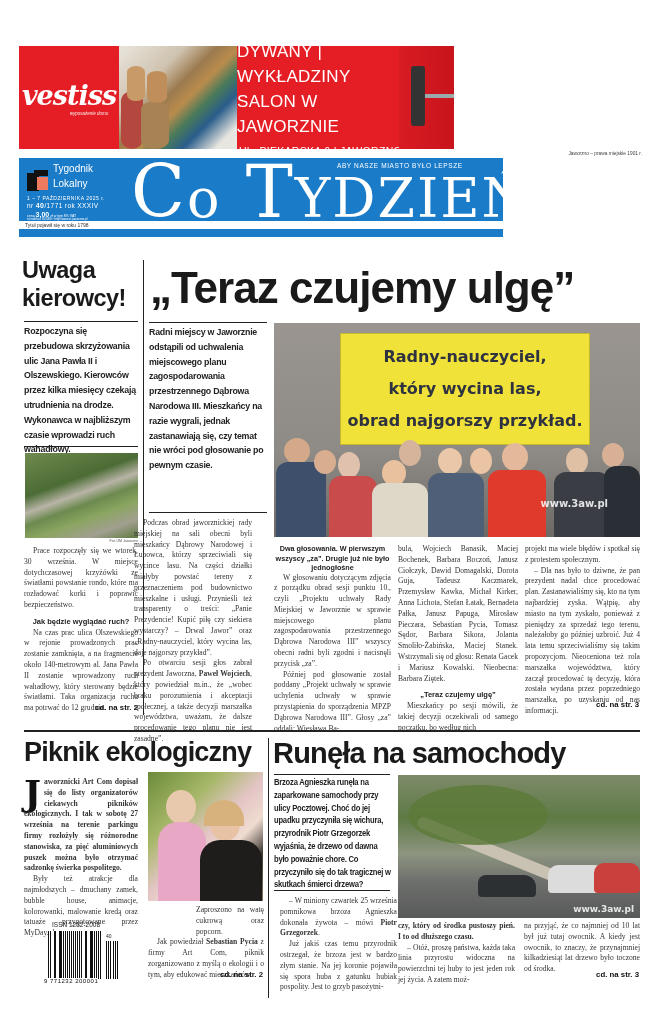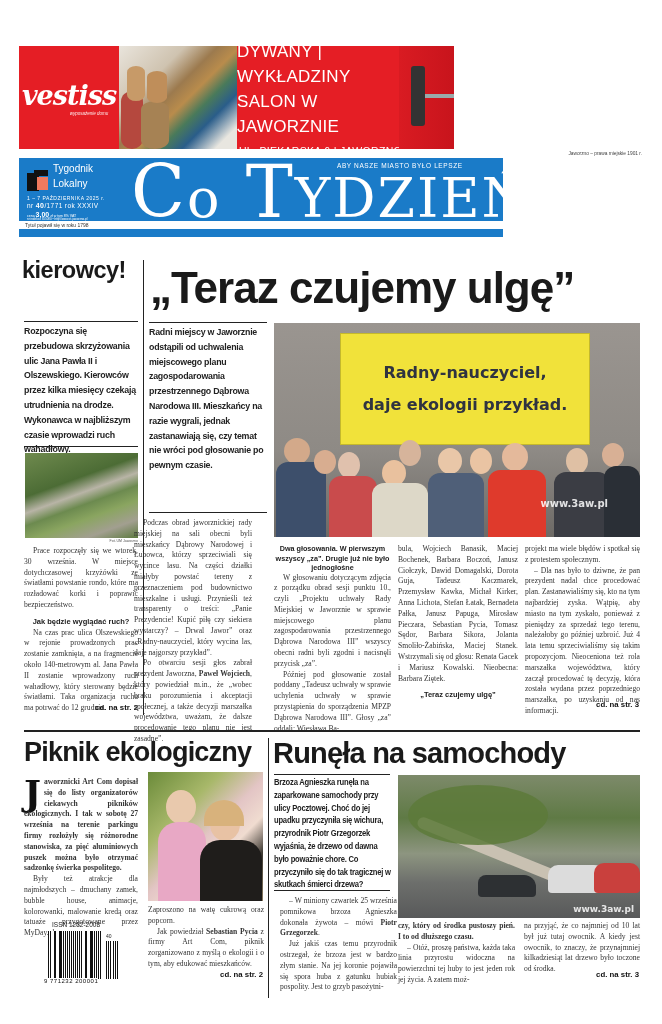--- a/index.html
+++ b/index.html
@@ -109,20 +109,21 @@
   <div class="mast-date">1 – 7 PAŹDZIERNIKA 2025 r.</div>
   <div class="mast-nr"><span>nr </span><b>40</b><span>/1771 rok XXXIV</span></div>
   <div class="mast-price"><span>cena </span><b>3,00</b><span> zł w tym 8% VAT</span></div>
   <div class="mast-info">nr indeksu 355080 • http://www.ct.jaworzno.pl</div>
   <div class="mast-title"><span>C</span><span class="sc" style="text-transform:lowercase;">O</span> <span>T</span><span class="sc">YDZIEŃ</span></div>
   <div class="mast-slogan">ABY NASZE MIASTO BYŁO LEPSZE</div>
   <div class="mast-since">Tytuł pojawił się w roku 1798</div>
 </div>
 
 <div class="abs hl" style="left:22px;top:256px;font-size:23.5px;line-height:28px;">
+  <div>Uwaga</div>
   <div>kierowcy!</div>
 </div>
 <div class="abs hline" style="left:24px;top:321px;width:114px;"></div>
 <div class="abs lead" style="left:24px;top:324px;width:124px;">Rozpoczyna się przebudowa skrzyżowania ulic Jana Pawła II i Olszewskiego. Kierowców przez kilka miesięcy czekają utrudnienia na drodze. Wykonawca w najbliższym czasie wprowadzi ruch wahadłowy.</div>
 <div class="abs hline" style="left:24px;top:446px;width:114px;"></div>
 <div class="abs photo" style="left:25px;top:453px;width:113px;height:85px;background:linear-gradient(160deg,#6f8a4e 0%,#4c6c35 35%,#b8b4a6 48%,#6c8a4f 58%,#8aa560 70%,#a29f90 85%,#5c7a3e 100%);"></div>
 <div class="abs credit" style="left:25px;top:539px;width:113px;">Fot. UM Jaworzno</div>
 <div class="abs body" style="left:24px;top:546px;width:114px;">
   <p>Prace rozpoczęły się we wtorek, 30 września. W miejsce dotychczasowej krzyżówki ze światłami powstanie rondo, które ma rozładować korki i poprawić bezpieczeństwo.</p>
   <div class="sub">Jak będzie wyglądać ruch?</div>
@@ -133,21 +134,22 @@
 <div class="abs vline" style="left:143px;top:260px;height:455px;"></div>
 
 <div class="abs hl" style="left:150px;top:262px;font-size:44px;line-height:52px;white-space:nowrap;letter-spacing:-1px;">„Teraz czujemy ulgę”</div>
 <div class="abs hline" style="left:149px;top:322px;width:118px;"></div>
 <div class="abs lead" style="left:149px;top:325px;width:128px;">Radni miejscy w Jaworznie odstąpili od uchwalenia miejscowego planu zagospodarowania przestrzennego Dąbrowa Narodowa III. Mieszkańcy na razie wygrali, jednak zastanawiają się, czy temat nie wróci pod głosowanie po pewnym czasie.</div>
 <div class="abs hline" style="left:149px;top:512px;width:118px;"></div>
 
 <div class="abs photo" style="left:274px;top:323px;width:366px;height:214px;background:linear-gradient(180deg,#9a9590 0%,#8e8a85 60%,#6d6a66 100%);">
   <div style="position:absolute;left:66px;top:10px;width:250px;height:112px;background:#f1e23a;border:1px solid #c4b82c;display:flex;flex-direction:column;justify-content:center;align-items:center;font-family:'DejaVu Sans',sans-serif;font-weight:bold;color:#2f3340;font-size:16px;line-height:32px;">
     <div>Radny-nauczyciel,</div>
-    <div>daje ekologii przykład.</div>
+    <div>który wycina las,</div>
+    <div>obrad najgorszy przykład.</div>
   </div>
   <div style="position:absolute;left:0;top:115px;width:100%;height:100px;">
     <div style="position:absolute;left:10px;top:0;width:26px;height:26px;border-radius:50%;background:#d3a98a;"></div>
     <div style="position:absolute;left:2px;top:24px;width:50px;height:80px;background:#3d4f6b;border-radius:12px 12px 0 0;"></div>
     <div style="position:absolute;left:40px;top:12px;width:22px;height:24px;border-radius:50%;background:#d8ad90;"></div>
     <div style="position:absolute;left:64px;top:14px;width:22px;height:26px;border-radius:50%;background:#e0c1ad;"></div>
     <div style="position:absolute;left:55px;top:38px;width:48px;height:70px;background:#c94b4c;border-radius:12px 12px 0 0;"></div>
     <div style="position:absolute;left:125px;top:2px;width:22px;height:26px;border-radius:50%;background:#d6b49b;"></div>
     <div style="position:absolute;left:108px;top:22px;width:24px;height:26px;border-radius:50%;background:#e9c19e;"></div>
     <div style="position:absolute;left:98px;top:45px;width:56px;height:60px;background:#ddd8c8;border-radius:12px 12px 0 0;"></div>
@@ -164,25 +166,26 @@
   <div style="position:absolute;right:32px;bottom:28px;font-family:'DejaVu Sans',sans-serif;font-weight:bold;font-size:10px;color:#fff;opacity:0.85;">www.3aw.pl</div>
 </div>
 
 <div class="abs body" style="left:134px;top:518px;width:118px;">
   <p>Podczas obrad jaworznickiej rady miejskiej na sali obecni byli mieszkańcy Dąbrowy Narodowej i Łubowca, którzy sprzeciwiali się wycince lasu. Na części działki miałyby powstać tereny z przeznaczeniem pod budownictwo mieszkalne i usługi. Przynieśli też transparenty o treści: „Panie Prezydencie! Kupić piłę czy siekiera wystarczy? – Drwal Jawor” oraz „Radny-nauczyciel, który wycina las, daje najgorszy przykład”.</p>
   <p><span>Po otwarciu sesji głos zabrał prezydent Jaworzna, </span><b>Paweł Wojciech</b><span>, który powiedział m.in., że „wobec braku porozumienia i akceptacji społecznej, a także decyzji marszałka województwa, uważam, że dalsze procedowanie tego planu nie jest zasadne”.</span></p>
 </div>
 <div class="abs body" style="left:274px;top:544px;width:117px;">
   <div class="sub" style="margin-top:0;font-size:7.2px;line-height:9.5px;">Dwa głosowania. W pierwszym wszyscy „za”. Drugie już nie było jednogłośne</div>
   <p>W głosowaniu dotyczącym zdjęcia z porządku obrad sesji punktu 10., czyli „Projektu uchwały Rady Miejskiej w Jaworznie w sprawie miejscowego planu zagospodarowania przestrzennego Dąbrowa Narodowa III” wszyscy obecni radni byli zgodni i nacisnęli przycisk „za”.</p>
-  <p>Później pod głosowanie został poddany „Tadeusz uchwały w sprawie uchylenia uchwały w sprawie przystąpienia do sporządzenia MPZP Dąbrowa Narodowa III”. Głosy „za” oddali: Wiesława Ba-</p>
+  <p>Później pod głosowanie został poddany „Projekt uchwały w sprawie uchylenia uchwały w sprawie przystąpienia do sporządzenia MPZP Dąbrowa Narodowa III”. Głosy „za” oddali: Wiesława Ba-</p>
 </div>
 <div class="abs body" style="left:398px;top:544px;width:120px;">
   <p style="text-indent:0;">bula, Wojciech Banasik, Maciej Bochenek, Barbara Boczoń, Janusz Ciołczyk, Dawid Domagalski, Dorota Guja, Tadeusz Kaczmarek, Przemysław Kawka, Michał Kirker, Anna Lichota, Stefan Łatak, Bernadeta Pałka, Janusz Papuga, Mirosław Pieczara, Sebastian Pycia, Tomasz Sędor, Barbara Sikora, Jolanta Smoliło-Żabińska, Maciej Stanek. Wstrzymali się od głosu: Renata Gacek i Mariusz Kowalski. Nieobecna: Barbara Ziętek.</p>
   <div class="sub">„Teraz czujemy ulgę”</div>
+  <p>Mieszkańcy po sesji mówili, że takiej decyzji oczekiwali od samego początku, bo według nich</p>
 </div>
 <div class="abs body" style="left:525px;top:544px;width:115px;">
   <p style="text-indent:0;">projekt ma wiele błędów i spotkał się z protestem społecznym.</p>
   <p>– Dla nas było to dziwne, że pan prezydent nadal chce procedować plan. Zastanawialiśmy się, kto na tym najbardziej zyska. Wątpię, aby miasto na tym zyskało, ponieważ z pieniędzy za sprzedaż tego terenu, należałoby go później uzbroić. Już 4 lata temu sprzeciwialiśmy się takim propozycjom. Nieoceniona też rola marszałka województwa, który zaczął procedować tę decyzję, która została wydana przez poprzedniego marszałka, po uzyskaniu od nas informacji.</p>
 </div>
 <div class="abs cont" style="left:525px;top:700px;width:114px;">cd. na str. 3</div>
 
 <div class="abs hline" style="left:24px;top:730px;width:616px;height:1.5px;"></div>
 
 <div class="abs hl" style="left:24px;top:735px;font-size:27px;line-height:34px;white-space:nowrap;letter-spacing:-0.8px;">Piknik ekologiczny</div>
@@ -201,21 +204,21 @@
 </div>
 
 <div class="abs photo" style="left:148px;top:772px;width:115px;height:129px;background:linear-gradient(135deg,#6b8b3a 0%,#a8b86a 30%,#e3c5c5 50%,#f0dcd0 65%,#3e3a33 80%,#8a7b60 100%);">
   <div style="position:absolute;left:18px;top:18px;width:30px;height:34px;border-radius:50%;background:#e9c9ad;"></div>
   <div style="position:absolute;left:10px;top:50px;width:48px;height:80px;background:#e8a8c5;border-radius:20px 20px 0 0;"></div>
   <div style="position:absolute;left:62px;top:35px;width:30px;height:34px;border-radius:50%;background:#e8c2a4;"></div>
   <div style="position:absolute;left:56px;top:28px;width:40px;height:26px;border-radius:20px 20px 0 0;background:#d8b27c;"></div>
   <div style="position:absolute;left:52px;top:68px;width:62px;height:70px;background:#1f1d1b;border-radius:20px 20px 0 0;"></div>
 </div>
 <div class="abs body" style="left:148px;top:905px;width:116px;">
-  <p style="text-indent:0;">Zaproszono na watę cukrową oraz popcorn.</p>
+  <p style="text-indent:0;margin-left:48px;">Zaproszono na watę cukrową oraz popcorn.</p>
   <p><span>Jak powiedział </span><b>Sebastian Pycia</b><span> z firmy Art Com, piknik zorganizowano z myślą o ekologii i o tym, aby edukować mieszkańców.</span></p>
 </div>
 <div class="abs cont" style="left:148px;top:970px;width:115px;">cd. na str. 2</div>
 
 <div class="abs vline" style="left:268px;top:738px;height:260px;"></div>
 
 <div class="abs hl" style="left:273px;top:735px;font-size:29px;line-height:36px;white-space:nowrap;letter-spacing:-0.8px;">Runęła na samochody</div>
 <div class="abs hline" style="left:274px;top:774px;width:116px;"></div>
 <div class="abs lead" style="left:274px;top:776px;width:128px;font-size:8.3px;line-height:12.8px;">Brzoza Agnieszka runęła na zaparkowane samochody przy ulicy Pocztowej. Choć do jej upadku przyczyniła się wichura, przyrodnik Piotr Grzegorzek wyjaśnia, że drzewo od dawna było poważnie chore. Co przyczyniło się do tak tragicznej w skutkach śmierci drzewa?</div>
 <div class="abs hline" style="left:274px;top:890px;width:116px;"></div>

